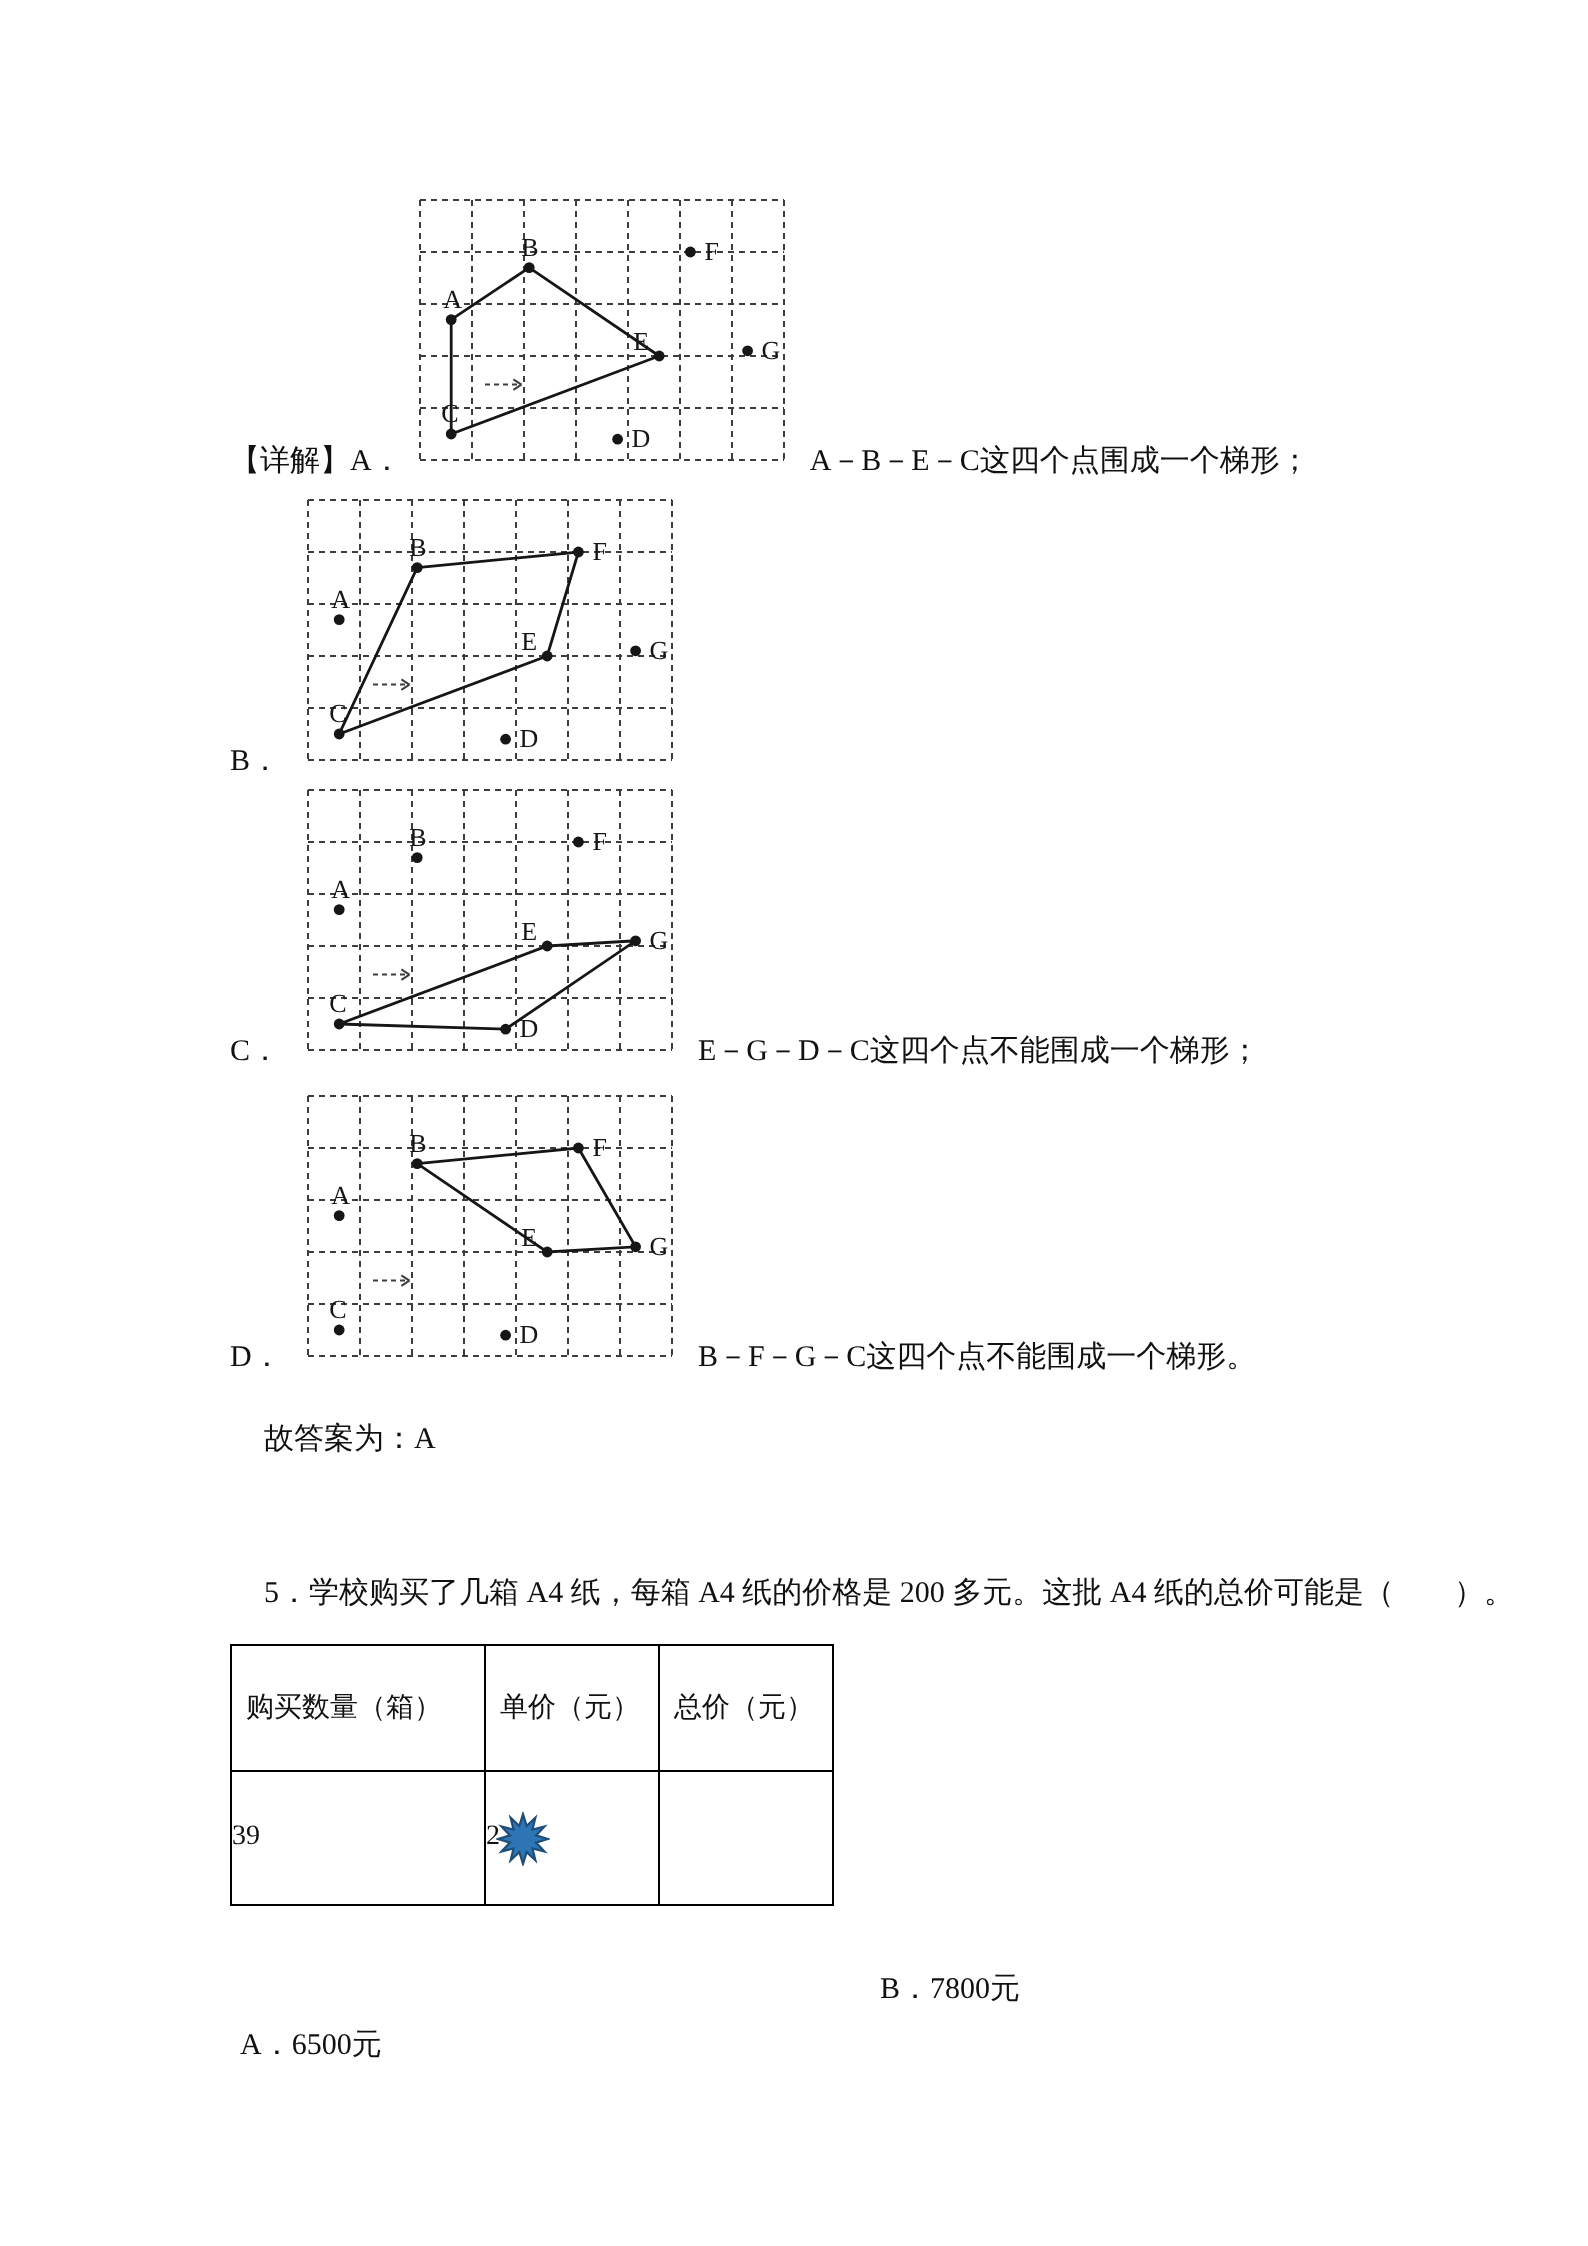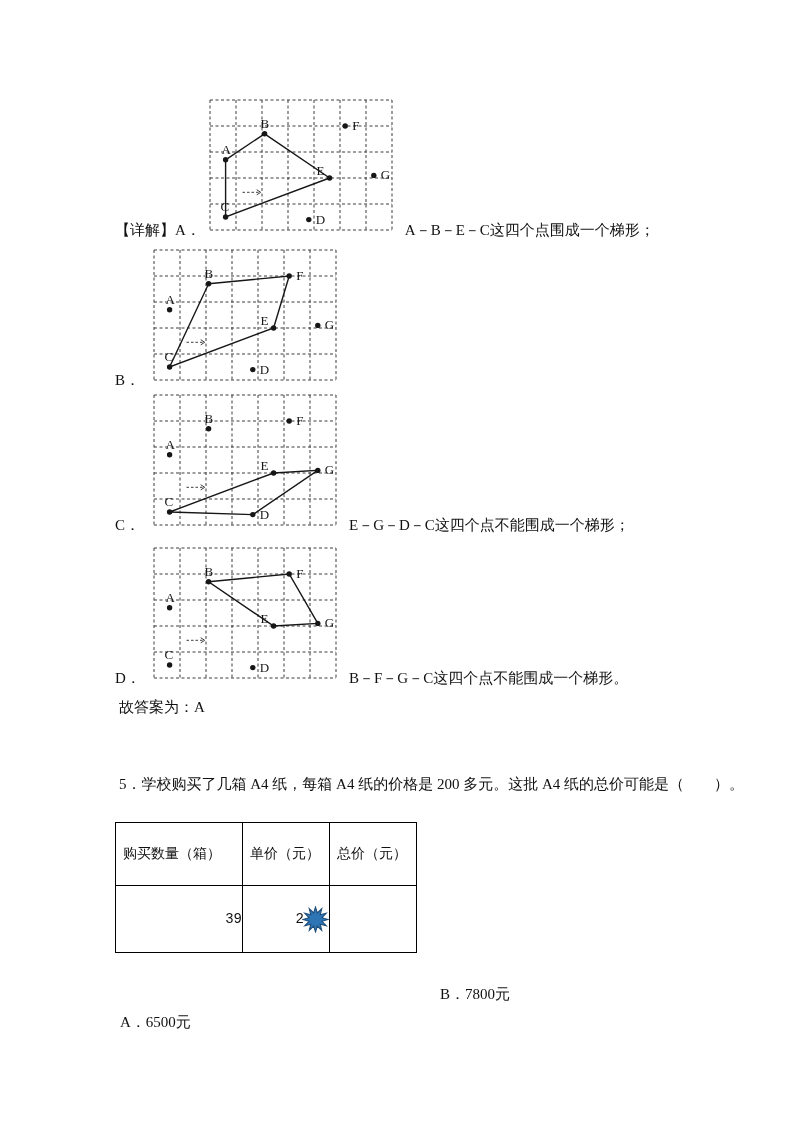--- a/index.html
+++ b/index.html
@@ -4,25 +4,25 @@
 <style>
   html,body{margin:0;padding:0;background:#ffffff;}
   body{font-family:"Liberation Serif","DejaVu Serif",serif;color:#111;}
   .page{position:relative;width:794px;height:1123px;background:#ffffff;overflow:hidden;}
   .row{position:absolute;left:115px;margin:0;font-size:15px;line-height:20px;white-space:nowrap;}
   .pfx{display:inline-block;min-width:30px;}
   .pfx-wide{display:inline-block;min-width:85px;}
   .diagram{display:inline-block;margin:0 4px;}
   .diagram svg{vertical-align:baseline;}
   .cap{margin-left:4px;}
-  .line{position:absolute;left:115px;margin:4px;font-size:15px;line-height:20px;white-space:nowrap;}
-  .qtable{position:absolute;left:115px;border-collapse:collapse;font-size:14px;table-layout:fixed;font-family:Liberation Mono, monospace;}
+  .line{position:absolute;left:115px;margin:17px;font-size:15px;line-height:20px;white-space:nowrap;}
+  .qtable{position:absolute;left:115px;border-collapse:collapse;font-size:14px;table-layout:fixed;}
   .qtable th,.qtable td{border:1px solid #000;font-weight:normal;padding:0;}
   .qtable th{height:62px;text-align:left;padding:0 7px;}
-  .qtable td{height:66px;text-align:right;}
+  .qtable td{height:66px;text-align:left;}
   .col-qty{width:112px;}
   .col-unit{width:72px;}
   .col-total{width:72px;}
   .unit-wrap{display:inline-flex;align-items:center;}
   .splat{display:inline-block;margin-left:-2px;line-height:0;}
   .splat svg{vertical-align:middle;}
   .options{position:absolute;left:120px;width:600px;height:22px;font-size:15px;}
   .opt-a{position:absolute;left:0;top:0;white-space:nowrap;margin-top:28px;}
   .opt-b{position:absolute;left:320px;top:0;white-space:nowrap;}
 </style>

